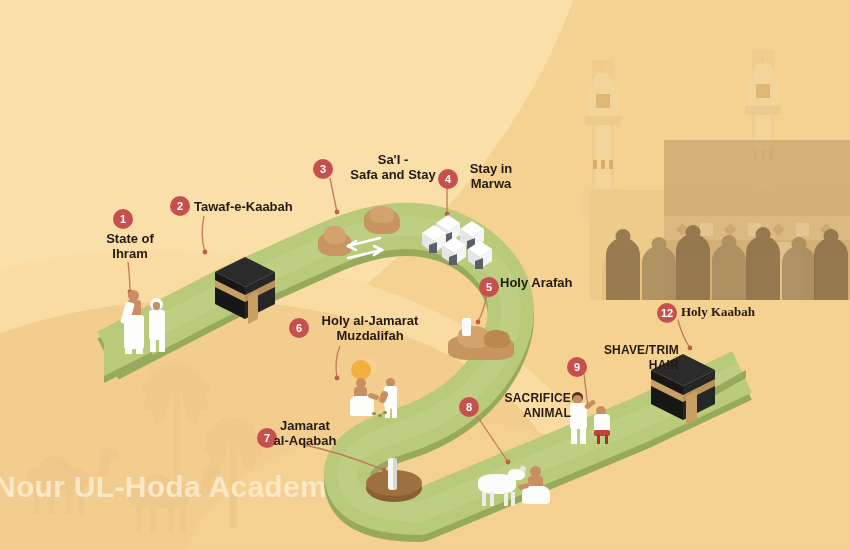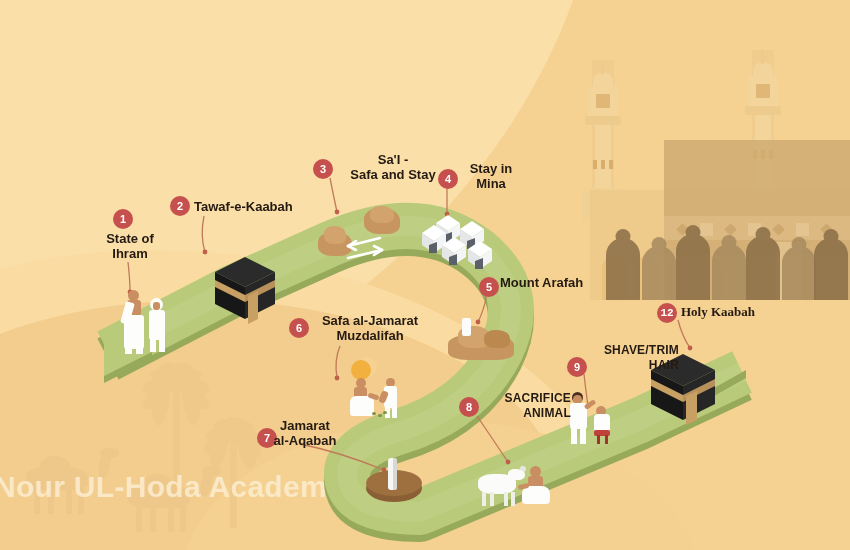--- a/index.html
+++ b/index.html
@@ -673,32 +673,32 @@
       <div class="badge" style="left: 113px; top: 209px;">1</div>
       <div class="lbl" style="left: 100px; top: 231px; width: 60px; text-align: center;">State of
 Ihram</div>
       <div class="badge" style="left: 170px; top: 196px;">2</div>
       <div class="lbl" style="left: 194px; top: 199px; width: 130px; text-align: left;">Tawaf-e-Kaabah</div>
       <div class="badge" style="left: 313px; top: 159px;">3</div>
       <div class="lbl" style="left: 333px; top: 152px; width: 120px; text-align: center;">Sa'I -
 Safa and Stay</div>
       <div class="badge" style="left: 438px; top: 169px;">4</div>
       <div class="lbl" style="left: 459px; top: 161px; width: 64px; text-align: center;">Stay in
-Mina</div>
+Marwa</div>
       <div class="badge" style="left: 479px; top: 277px;">5</div>
-      <div class="lbl" style="left: 500px; top: 275px; width: 110px; text-align: left;">Mount Arafah</div>
+      <div class="lbl" style="left: 500px; top: 275px; width: 110px; text-align: left;">Holy Arafah</div>
       <div class="badge" style="left: 289px; top: 318px;">6</div>
-      <div class="lbl" style="left: 310px; top: 313px; width: 120px; text-align: center;">Safa al-Jamarat
+      <div class="lbl" style="left: 310px; top: 313px; width: 120px; text-align: center;">Holy al-Jamarat
 Muzdalifah</div>
       <div class="badge" style="left: 257px; top: 428px;">7</div>
       <div class="lbl" style="left: 265px; top: 418px; width: 80px; text-align: center;">Jamarat
 al-Aqabah</div>
       <div class="badge" style="left: 459px; top: 397px;">8</div>
       <div class="lbl caps" style="left: 479px; top: 391px; width: 92px; text-align: right;">SACRIFICE
 ANIMAL</div>
       <div class="badge" style="left: 567px; top: 357px;">9</div>
       <div class="lbl caps" style="left: 587px; top: 343px; width: 92px; text-align: right;">SHAVE/TRIM
 HAIR</div>
-      <div class="badge" style="left: 657px; top: 303px; font-family: Liberation Mono, monospace;">12</div>
+      <div class="badge" style="left: 657px; top: 303px;">12</div>
       <div class="lbl" style="left: 681px; top: 304px; width: 100px; text-align: left; font-family: Liberation Serif, serif;">Holy Kaabah</div>
     </div>
 
 </div>
 
 </body></html>

